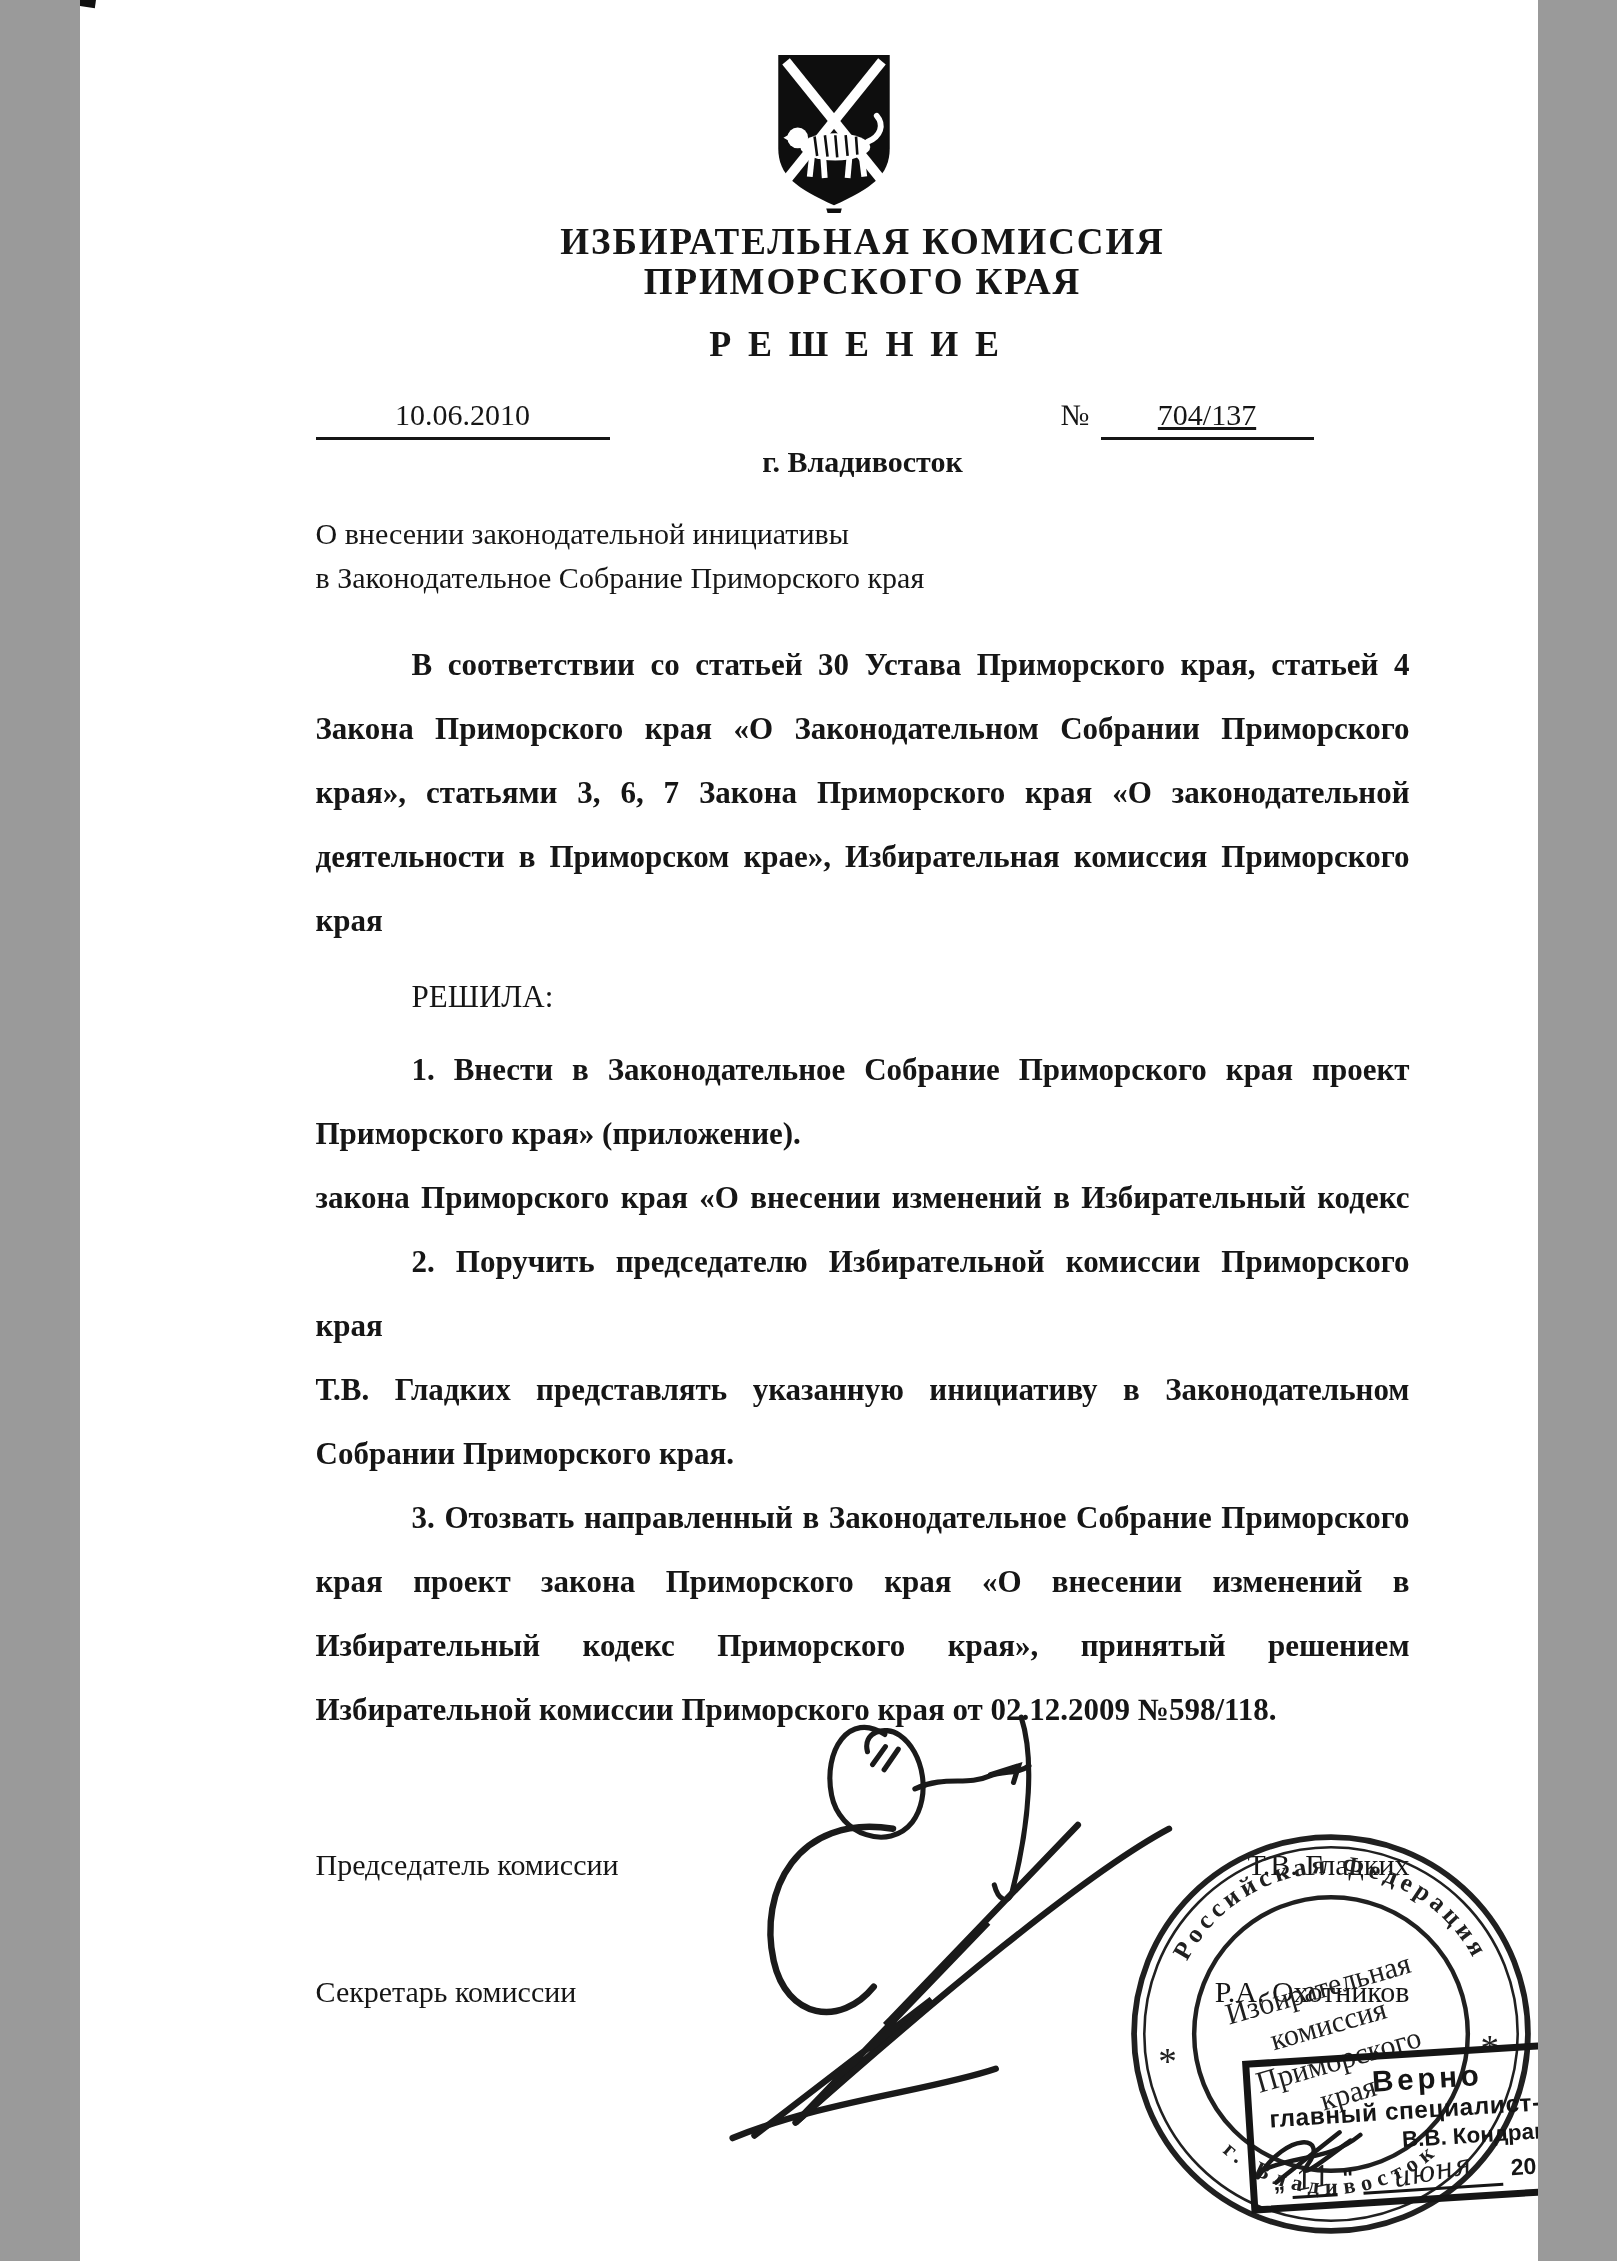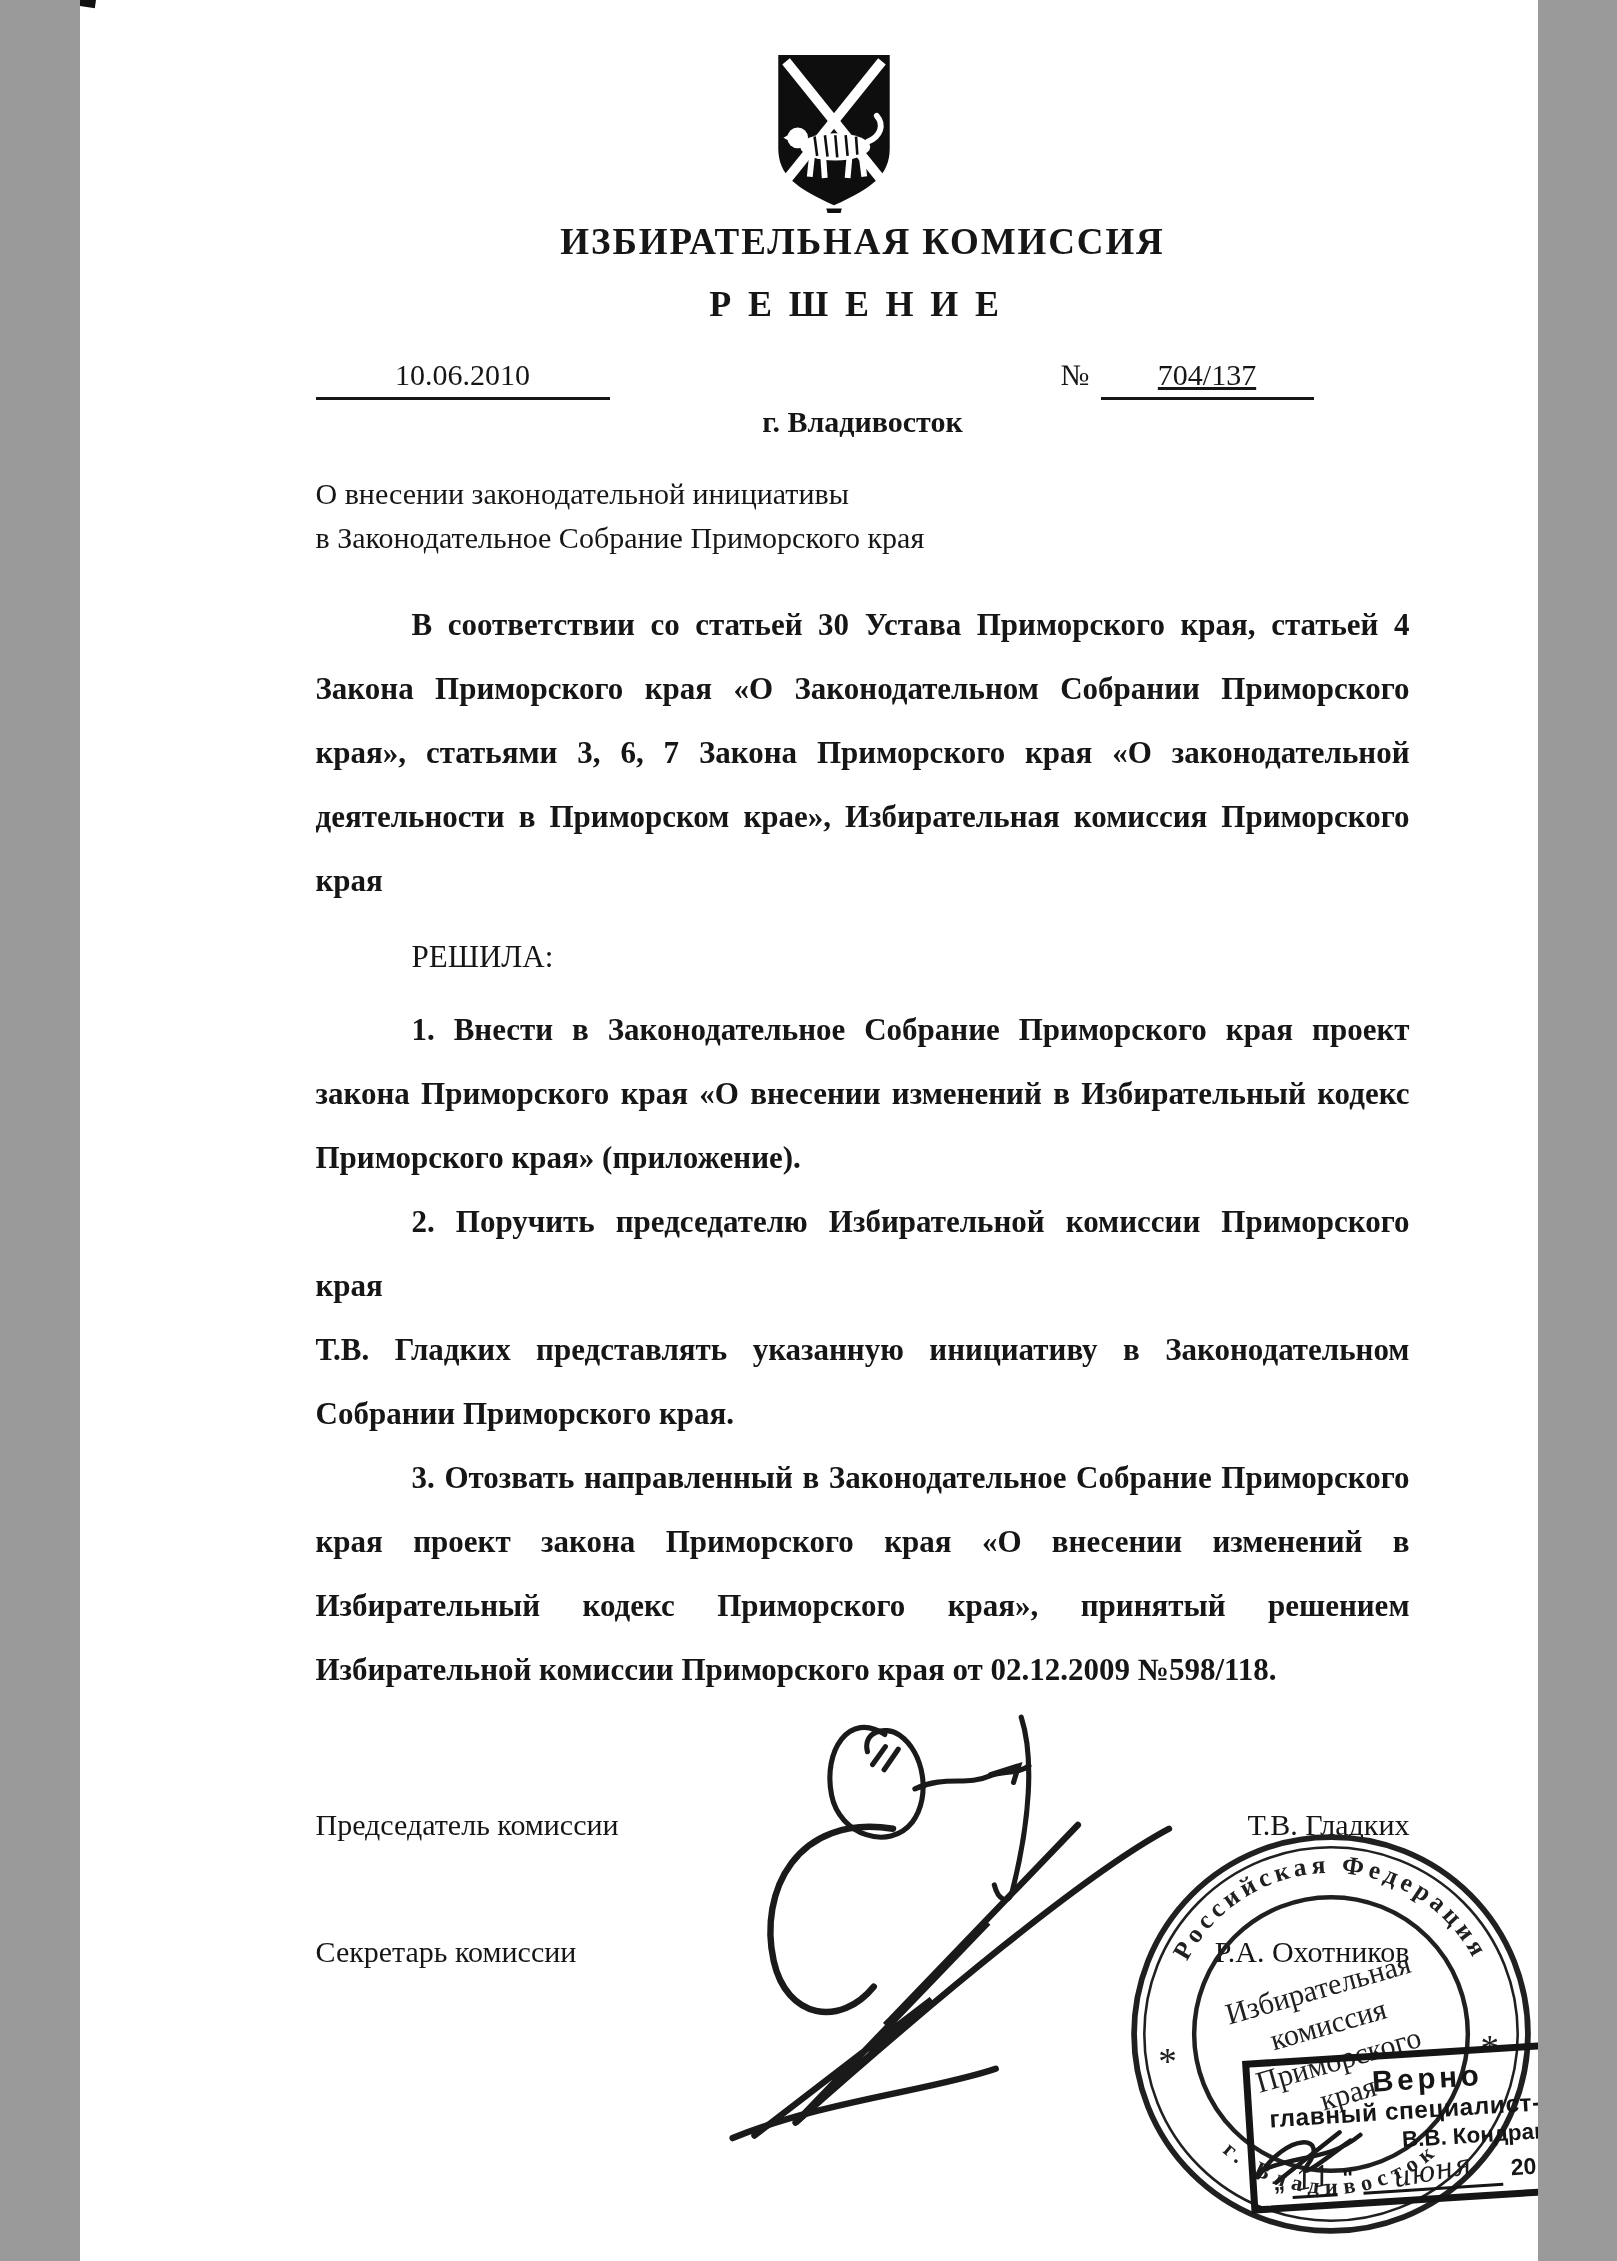--- a/index.html
+++ b/index.html
@@ -95,20 +95,21 @@
           <rect x="118" y="162" width="9" height="34" fill="#ffffff" transform="rotate(5 122 179)"></rect>
           <rect x="140" y="158" width="9" height="36" fill="#ffffff" transform="rotate(-7 144 176)"></rect>
           <path d="M152,140 C172,132 178,114 166,100" stroke="#ffffff" stroke-width="9" fill="none" stroke-linecap="round"></path>
           <path d="M70,132 l4,30 M86,130 l4,33 M102,130 l3,34 M118,130 l3,32 M134,132 l2,28" stroke="#0e0e0e" stroke-width="4"></path>
         </g>
       </svg>
     </div>
 
     <div class="org-block">
       <div class="org">ИЗБИРАТЕЛЬНАЯ КОМИССИЯ</div>
+      <div class="org">ПРИМОРСКОГО КРАЯ</div>
     </div>
 
     <div class="doctype">РЕШЕНИЕ</div>
 
     <div class="meta-row">
       <div class="u-date">
         <span>10.06.2010</span>
       </div>
       <div class="meta-spacer"></div>
       <span class="num-label">№</span>
@@ -127,22 +128,22 @@
     <div class="bodytext">
       <div class="bl ind">В соответствии со статьей 30 Устава Приморского края, статьей 4</div>
       <div class="bl">Закона Приморского края «О Законодательном Собрании Приморского</div>
       <div class="bl">края», статьями 3, 6, 7 Закона Приморского края «О законодательной</div>
       <div class="bl">деятельности в Приморском крае», Избирательная комиссия Приморского</div>
       <div class="bl endline">края</div>
 
       <div class="resolved">РЕШИЛА:</div>
 
       <div class="bl ind">1. Внести в Законодательное Собрание Приморского края проект</div>
+      <div class="bl endline">Приморского края» (приложение).</div>
       <div class="bl">закона Приморского края «О внесении изменений в Избирательный кодекс</div>
-      <div class="bl endline">Приморского края» (приложение).</div>
 
       <div class="bl ind">2. Поручить председателю Избирательной комиссии Приморского края</div>
       <div class="bl">Т.В. Гладких представлять указанную инициативу в Законодательном</div>
       <div class="bl endline">Собрании Приморского края.</div>
 
       <div class="bl ind">3. Отозвать направленный в Законодательное Собрание Приморского</div>
       <div class="bl">края проект закона Приморского края «О внесении изменений в</div>
       <div class="bl">Избирательный кодекс Приморского края», принятый решением</div>
       <div class="bl endline">Избирательной комиссии Приморского края от 02.12.2009 №598/118.</div>
     </div>

